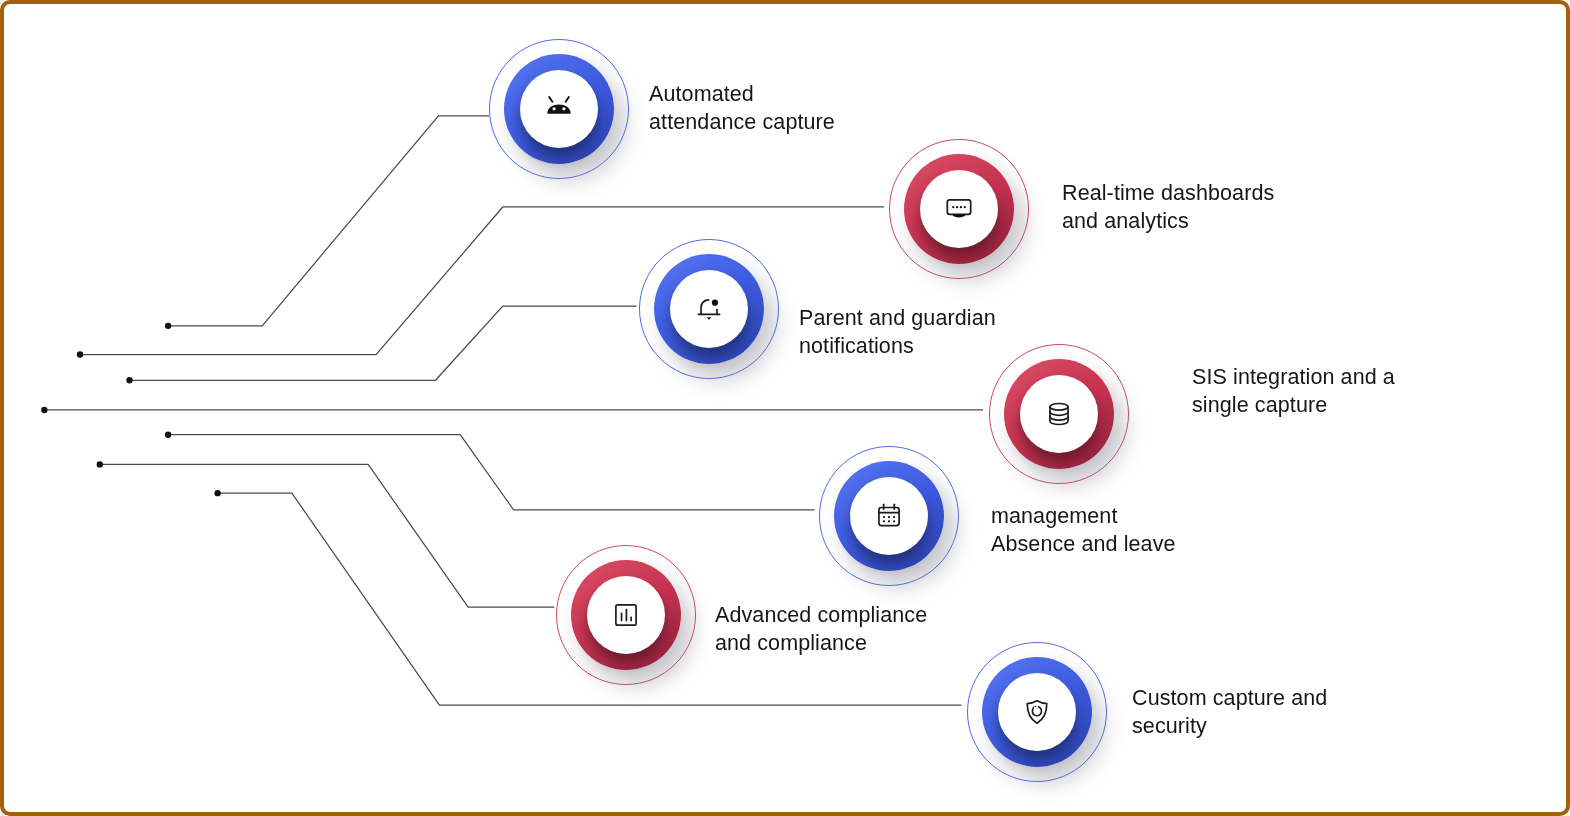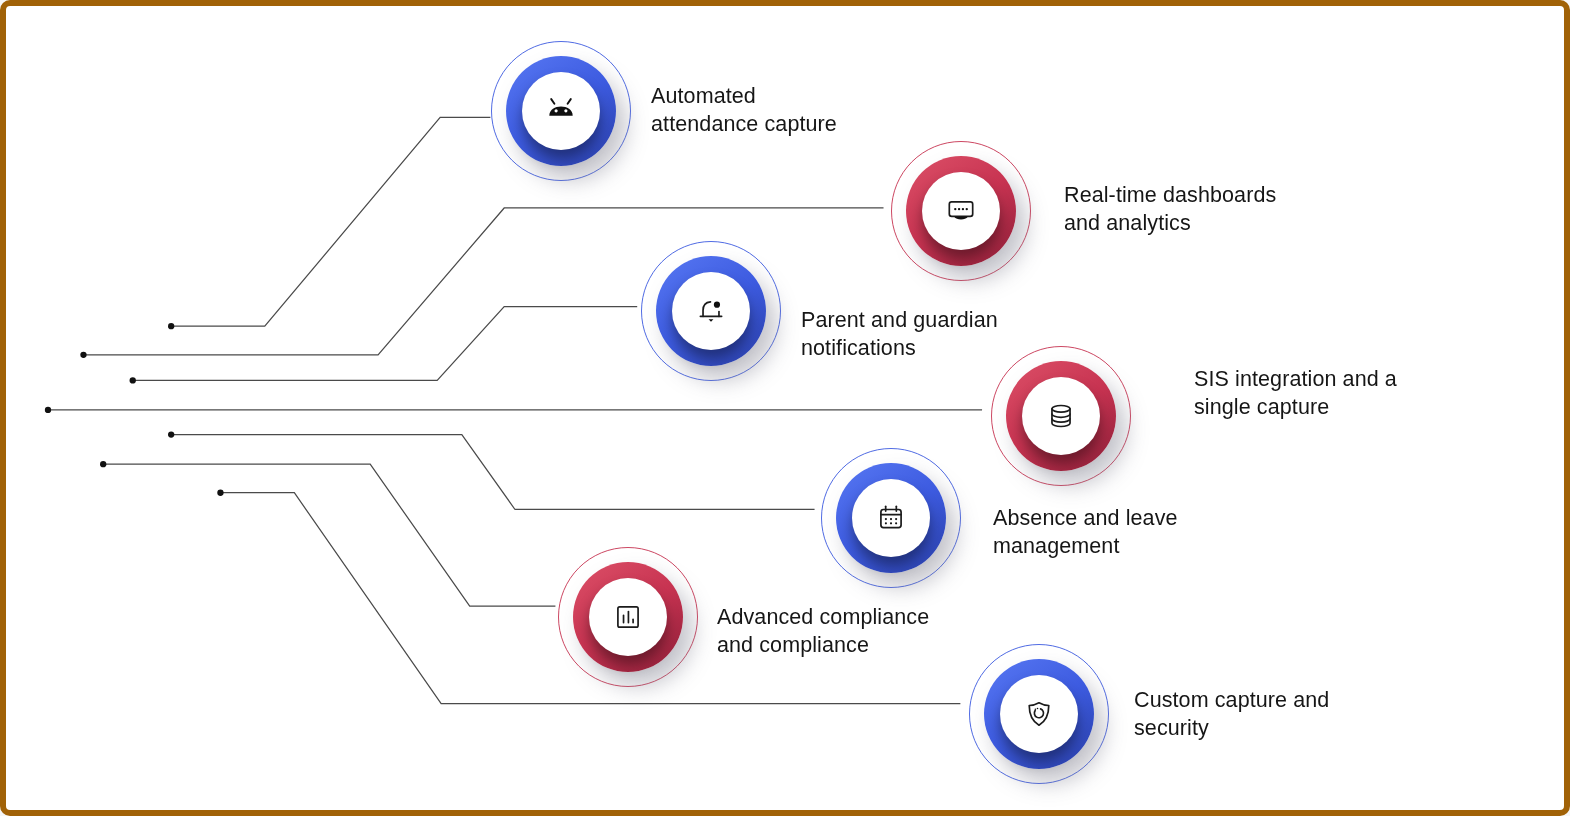--- a/index.html
+++ b/index.html
@@ -1,19 +1,19 @@
 <!DOCTYPE html>
 <html style="--c-blue: #3d5be0; --c-blue-light: #5272ef; --c-blue-dark: #2a3fa9; --c-red: #c73351; --c-red-light: #d84a63; --c-red-dark: #8f1f39;"><head>
 <meta charset="utf-8">
 <title>Features Diagram</title>
 <style>
   html,body{margin:0;padding:0;background:#f6f6f7;}
   .canvas{
     position:relative;width:1570px;height:816px;box-sizing:border-box;
-    background:#ffffff;border:6px solid #a16207;border-radius:10px;overflow:hidden;
+    background:#ffffff;border:4px solid #a16207;border-radius:10px;overflow:hidden;
     font-family:"Liberation Sans","DejaVu Sans",sans-serif;
   }
   #lines-svg{position:absolute;left:0;top:0;width:100%;height:100%;}
   .node{position:absolute;width:140px;height:140px;}
   .node .outer-sketch{
     position:absolute;inset:0;border-radius:50%;
     border:1.6px solid var(--ring);opacity:.9;
   }
   .node .ring{
     position:absolute;inset:15px;border-radius:50%;
@@ -134,22 +134,22 @@
    <circle cx="-4.8" cy="1" r="1" fill="#101010"></circle>
               <circle cx="0" cy="1" r="1" fill="#101010"></circle>
               <circle cx="4.8" cy="1" r="1" fill="#101010"></circle>
    <circle cx="-4.8" cy="5" r="1" fill="#101010"></circle>
               <circle cx="0" cy="5" r="1" fill="#101010"></circle>
               <circle cx="4.8" cy="5" r="1" fill="#101010"></circle>
             </svg></span>
     </div>
   </div>
       <div class="label" style="left: 987px; top: 498px;">
+        <div>management</div>
         <div>Absence and leave</div>
-        <div>management</div>
       </div>
       <div class="node red" style="left: 552px; top: 541px;">
     <div class="outer-sketch"></div>
     <div class="ring"></div>
     <div class="inner">
       <span class="icon"><svg viewBox="-16 -16 32 32" width="34" height="34">
               <rect x="-9.5" y="-9.5" width="19" height="19" rx="1.6" fill="none" stroke="#1b1b1b" stroke-width="1.6" stroke-linecap="round" stroke-linejoin="round"></rect>
    <line x1="-4.2" y1="5.2" x2="-4.2" y2="-1.5" fill="none" stroke="#1b1b1b" stroke-width="1.6" stroke-linecap="round" stroke-linejoin="round"></line>
    <line x1="0.4" y1="5.2" x2="0.4" y2="-5.2" fill="none" stroke="#1b1b1b" stroke-width="1.6" stroke-linecap="round" stroke-linejoin="round"></line>
    <line x1="4.8" y1="5.2" x2="4.8" y2="2.2" fill="none" stroke="#1b1b1b" stroke-width="1.6" stroke-linecap="round" stroke-linejoin="round"></line>

